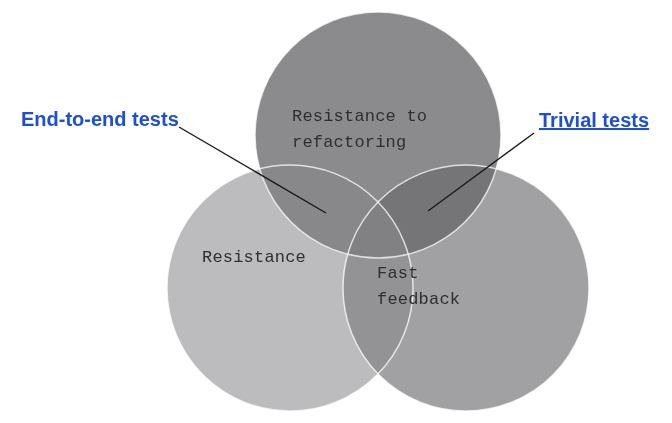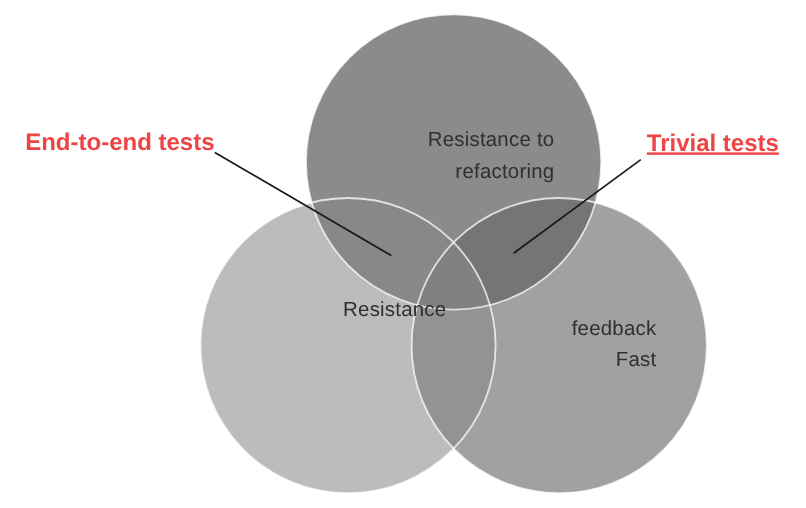--- a/index.html
+++ b/index.html
@@ -16,34 +16,34 @@
     overflow: hidden;
   }
   .venn-svg {
     position: absolute;
     left: 0;
     top: 0;
   }
   .circle-label {
     position: absolute;
     width: 170px;
-    text-align: right;
-    font-family: Liberation Sans, sans-serif;
+    text-align: left;
+    font-family: Liberation Mono, monospace;
     font-size: 17px;
     line-height: 26px;
     color: #2f2f31;
     letter-spacing: 0.2px;
   }
   .callout-label {
     position: absolute;
     font-family: "Liberation Sans", sans-serif;
     font-weight: bold;
     font-size: 20px;
     line-height: 22px;
-    color: #ef4444;
+    color: #1d4ed8;
     white-space: nowrap;
   }
 </style>
 </head>
 <body>
 
 <div class="stage">
 
   <svg class="venn-svg" width="672" height="423" viewBox="0 0 672 423">
     <defs>
@@ -86,21 +86,21 @@
   <div class="circle-label" style="left:292px; top:104px;">
     <div>Resistance to</div>
     <div>refactoring</div>
   </div>
 
   <div class="circle-label" style="left:202px; top:245px;">
     <div>Resistance</div>
   </div>
 
   <div class="circle-label" style="left:377px; top:261px;">
+    <div>Fast</div>
     <div>feedback</div>
-    <div>Fast</div>
   </div>
 
   <div class="callout-label" style="left:21px; top:108px;">End-to-end tests</div>
 
   <div class="callout-label" style="left:539px; top:109px;text-decoration:underline;">Trivial tests</div>
 
 </div>
 
 </body></html>

